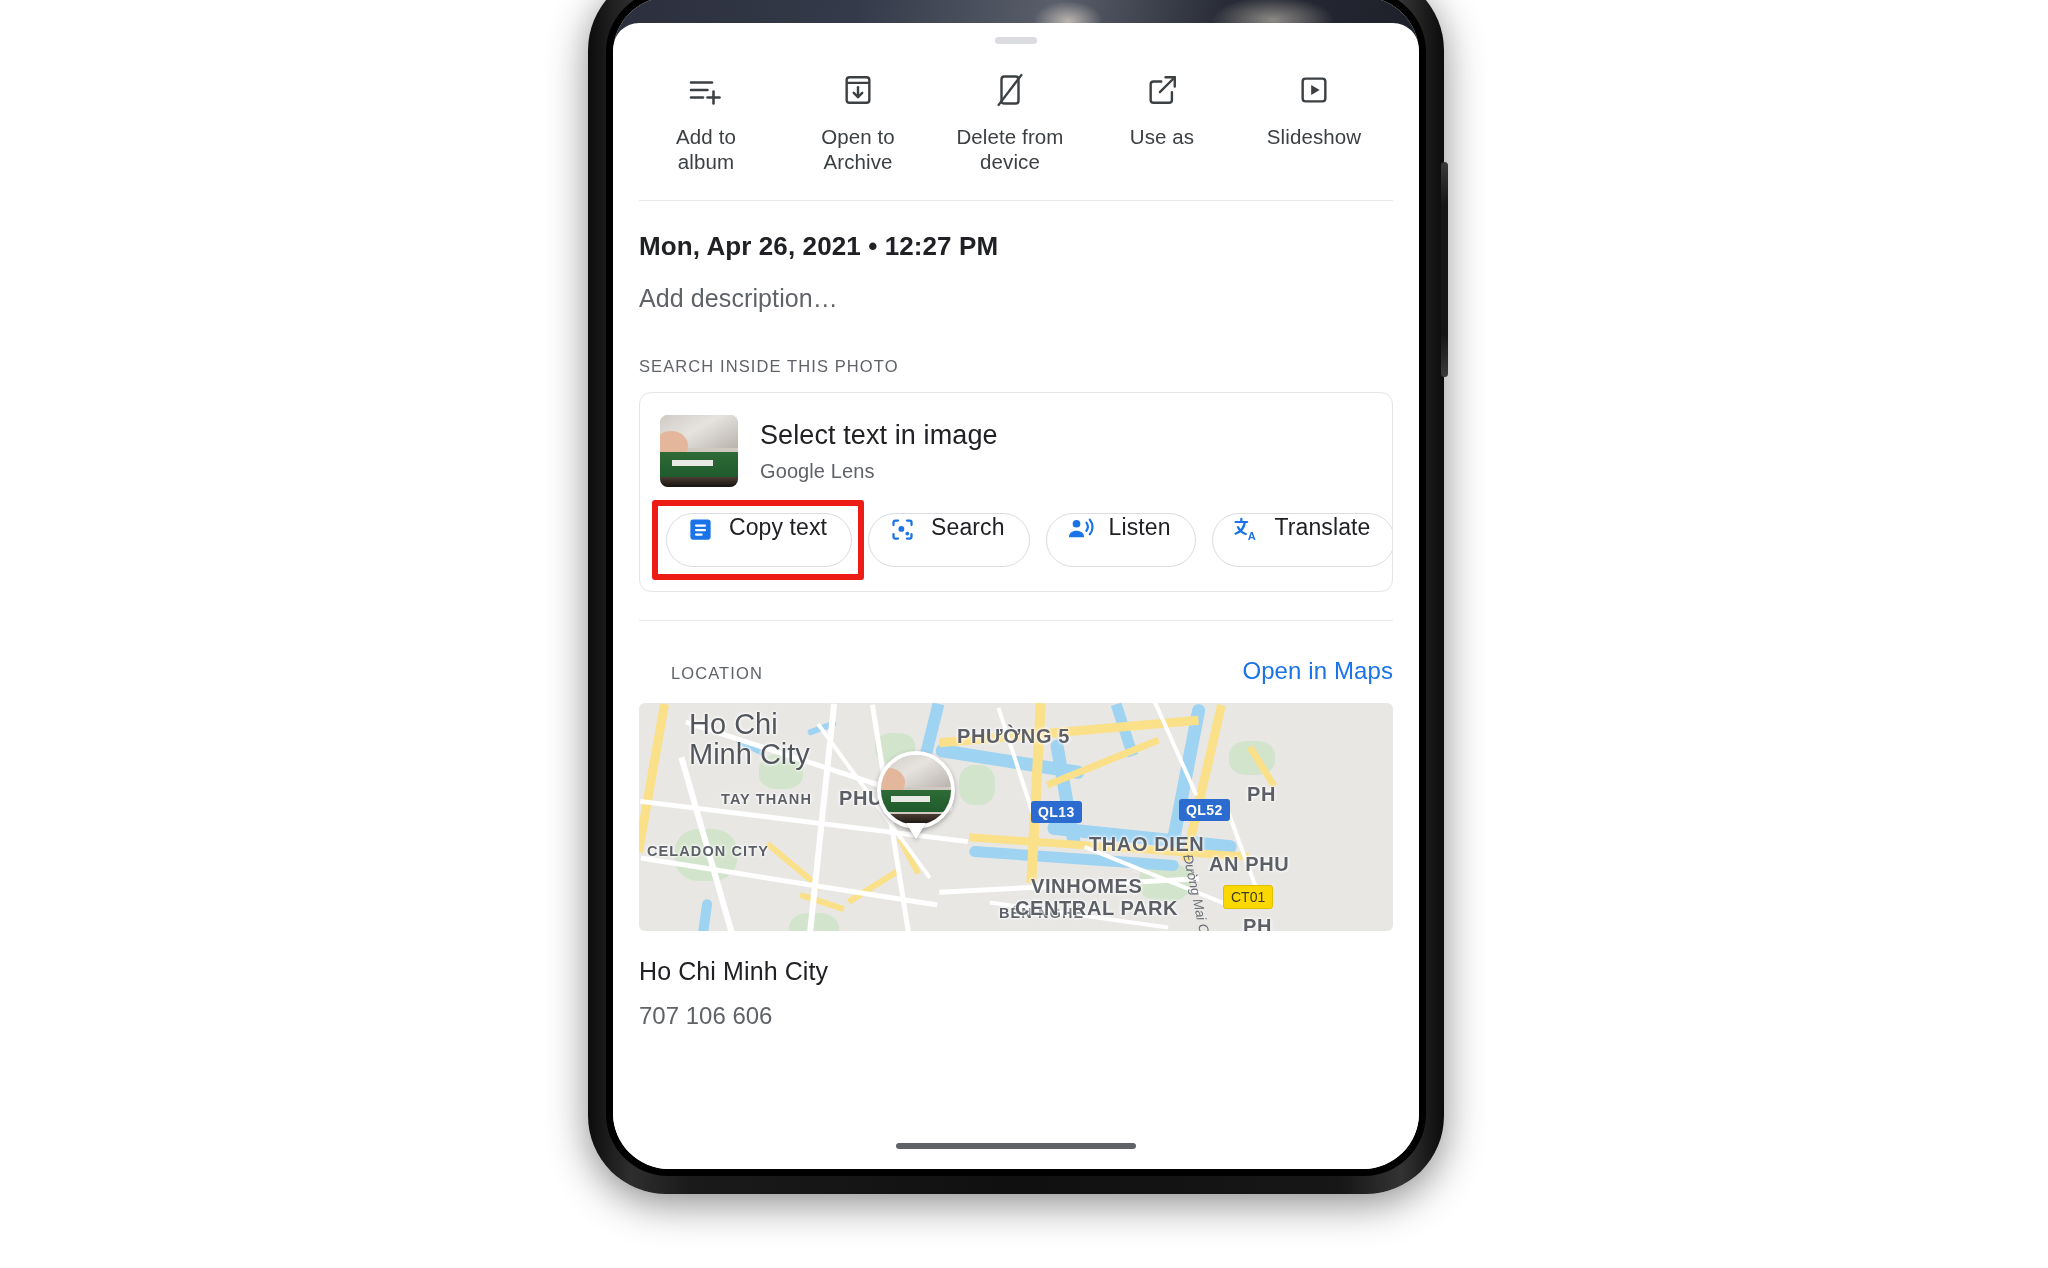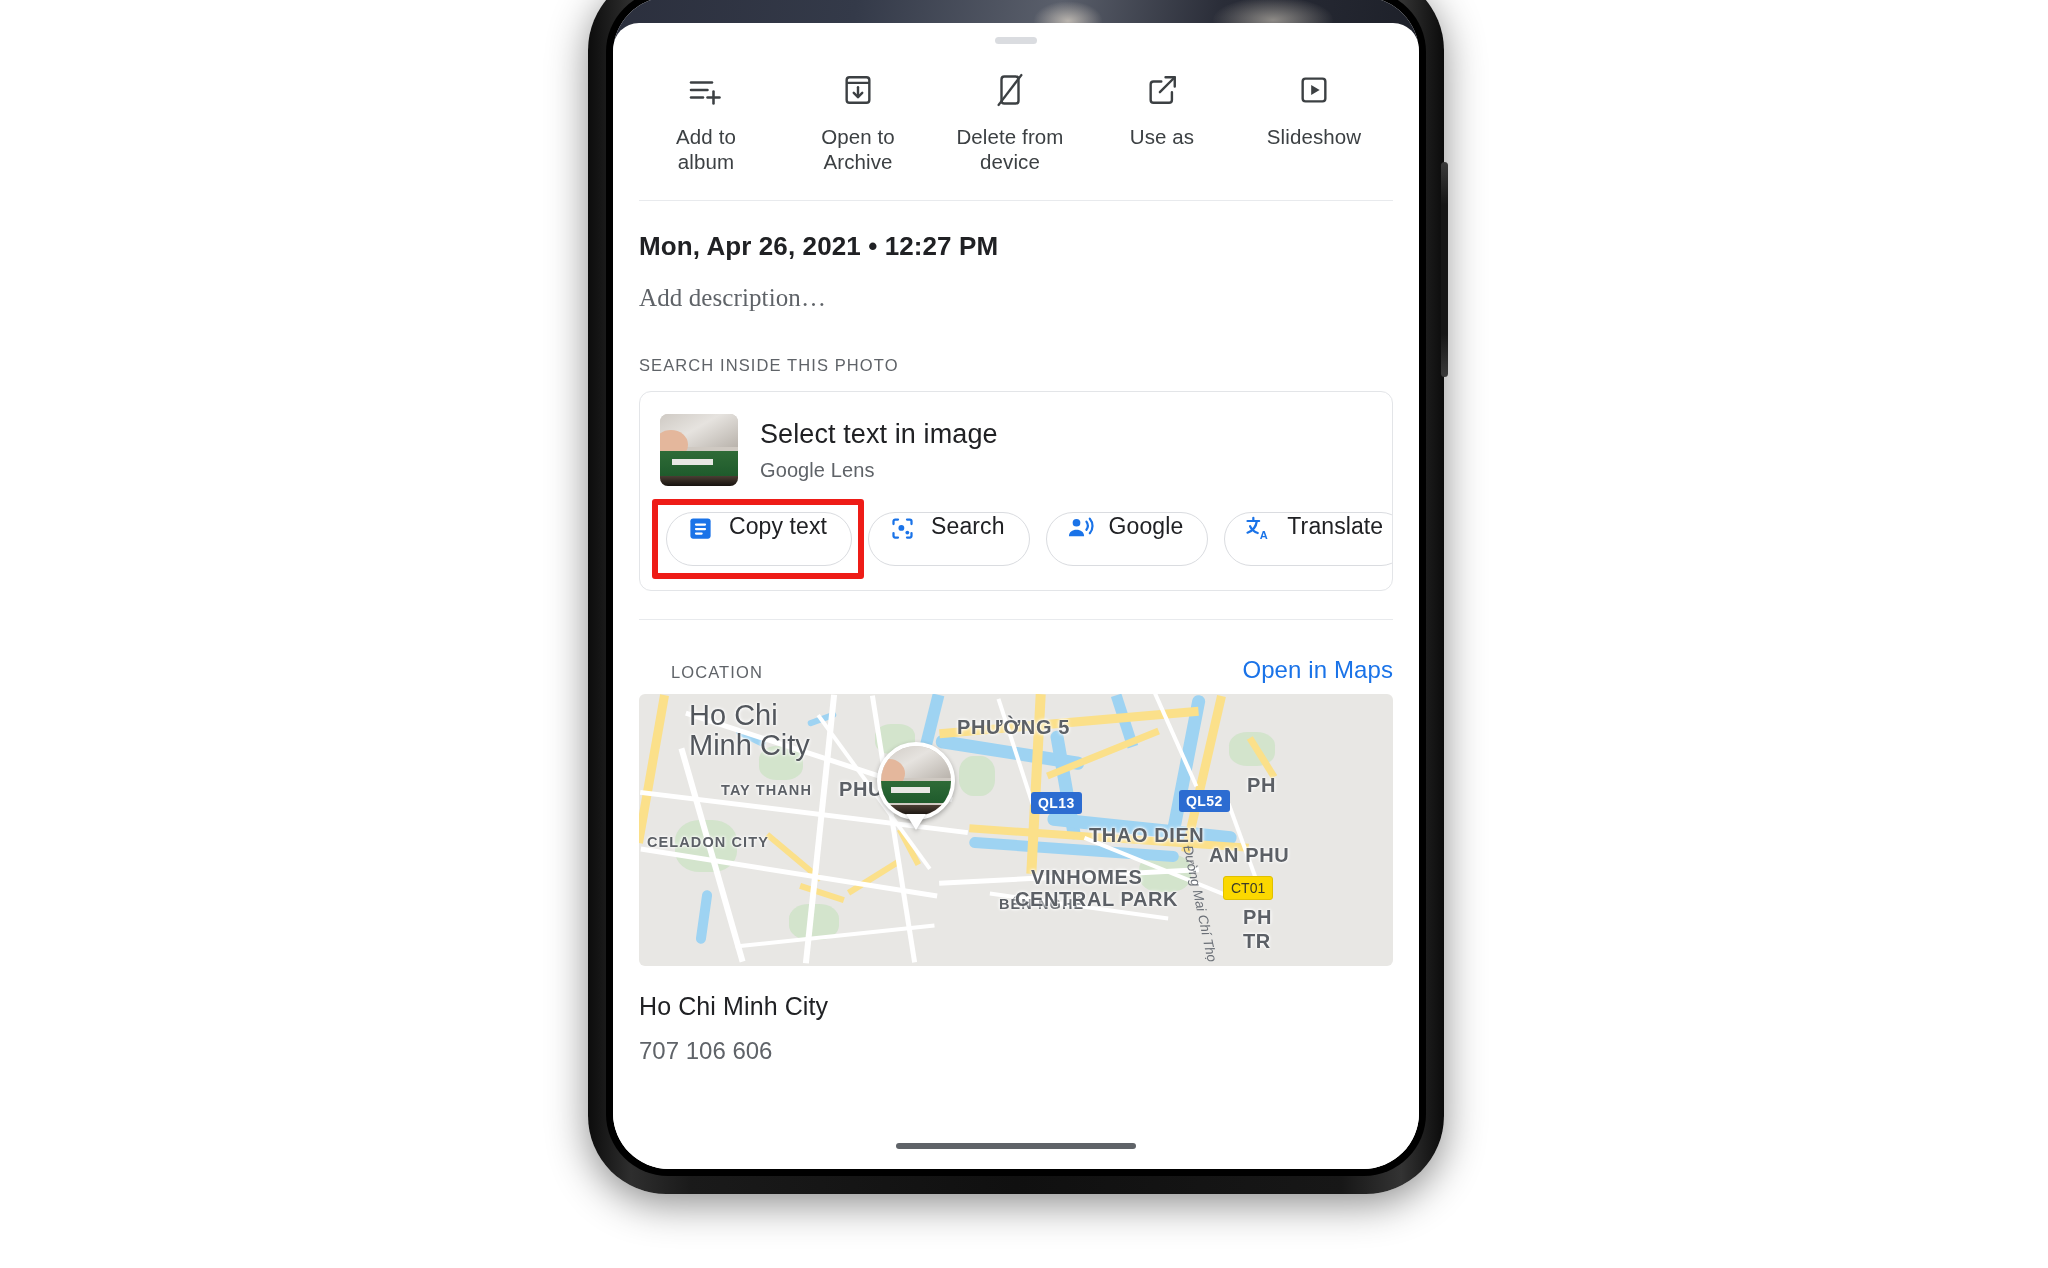--- a/index.html
+++ b/index.html
@@ -89,21 +89,21 @@
     letter-spacing: .1px;
   }
   .sep {
     height: 1px; background: #e8eaed;
     margin: 26px 26px 0 26px;
   }
 
   
   #meta { padding: 30px 26px 0 26px; }
   #date-line { font-size: 26px; font-weight: 700; color: #202124; letter-spacing: .1px; }
-  #add-desc { margin-top: 22px; font-size: 25px; color: #5f6368; letter-spacing: .1px; font-family: Liberation Serif, serif; }
+  #add-desc { margin-top: 22px; font-size: 25px; color: #5f6368; letter-spacing: .1px; }
 
   
   #lens-section { padding: 44px 26px 0 26px; }
   .section-title {
     font-size: 16.5px; letter-spacing: 1.1px; font-weight: 500;
     color: #5f6368; text-transform: uppercase;
   }
   #lens-card {
     margin-top: 16px;
     border: 1px solid #e3e5e8;
@@ -160,22 +160,22 @@
   #loc-head {
     display:flex; align-items:baseline; justify-content:space-between;
     padding: 36px 26px 0 26px;
     margin-left: 32px;
   }
   #open-maps { font-size: 24px; color: #1a73e8; letter-spacing:.1px; cursor:pointer; }
 
   
   #map {
     position: relative;
-    margin: 10px 26px 0 26px;
-    height: 272px;
+    margin: 18px 26px 0 26px;
+    height: 228px;
     border-radius: 6px;
     overflow: hidden;
     background: #e8e7e4;
   }
   .mgreen { position:absolute; background:#cfe3c8; border-radius: 40%; opacity:.85; }
   .mwater { position:absolute; background:#9ed3f2; }
   .mroad  { position:absolute; background:#ffffff; }
   .myellow{ position:absolute; background:#fbe08a; }
   .mlabel {
     position:absolute; color:#5c6066; font-weight:700;
@@ -391,21 +391,21 @@
 
               <div class="chip">
                 <div class="cico">
                   <svg width="28" height="28" viewBox="0 0 24 24">
                     <circle cx="9" cy="7.5" r="3.3" fill="#1a73e8"></circle>
                     <path d="M2.5 19c0-3.6 2.9-5.6 6.5-5.6s6.5 2 6.5 5.6z" fill="#1a73e8"></path>
                     <path d="M17.5 6.5a6 6 0 0 1 0 7" fill="none" stroke="#1a73e8" stroke-width="1.9" stroke-linecap="round"></path>
                     <path d="M20.4 4a9.6 9.6 0 0 1 0 12.5" fill="none" stroke="#1a73e8" stroke-width="1.9" stroke-linecap="round"></path>
                   </svg>
                 </div>
-                <div class="clbl">Google</div>
+                <div class="clbl">Listen</div>
               </div>
 
               <div class="chip">
                 <div class="cico">
                   <svg width="28" height="28" viewBox="0 0 24 24" fill="none" stroke="#1a73e8" stroke-width="1.9" stroke-linecap="round" stroke-linejoin="round">
                     <line x1="3" y1="6" x2="13" y2="6"></line>
                     <line x1="8" y1="3.2" x2="8" y2="6"></line>
                     <path d="M11 6c-.6 5-3.6 8.4-8 10"></path>
                     <path d="M5.2 10.5c1.4 3 3.8 5 6.6 5.8"></path>
                     <text x="13.4" y="21" font-size="9.5" fill="#1a73e8" stroke="none" font-family="Liberation Sans, sans-serif" font-weight="700">A</text>

